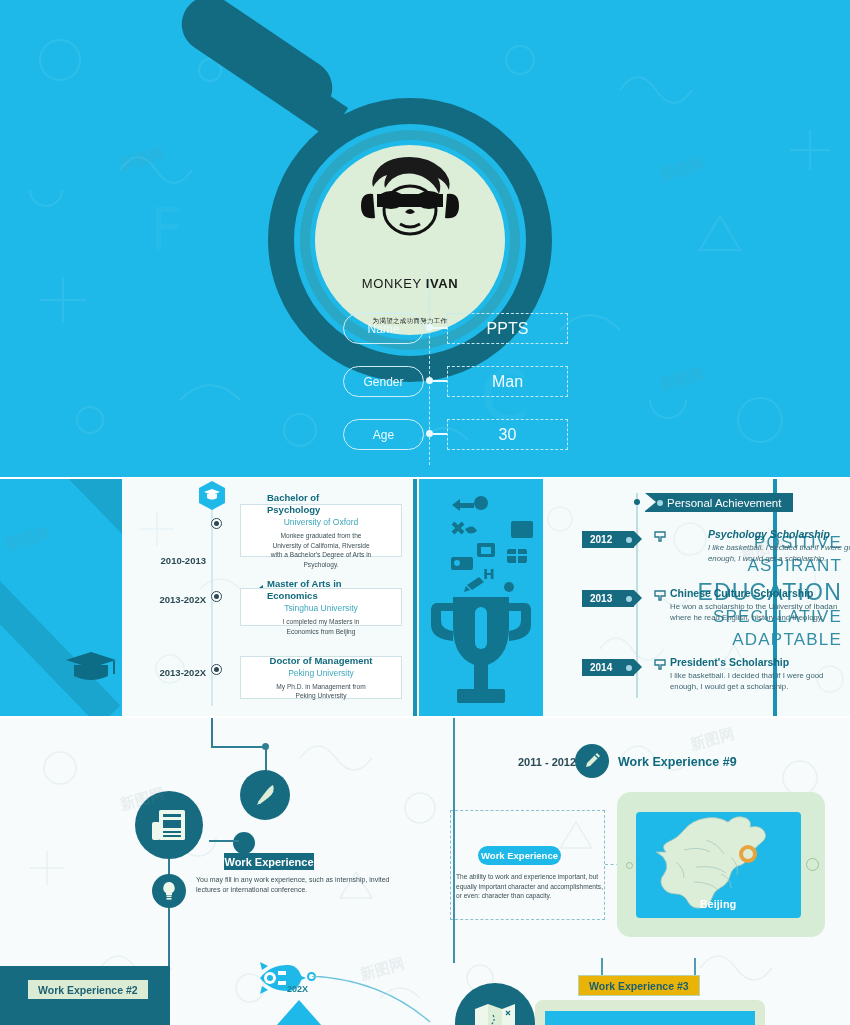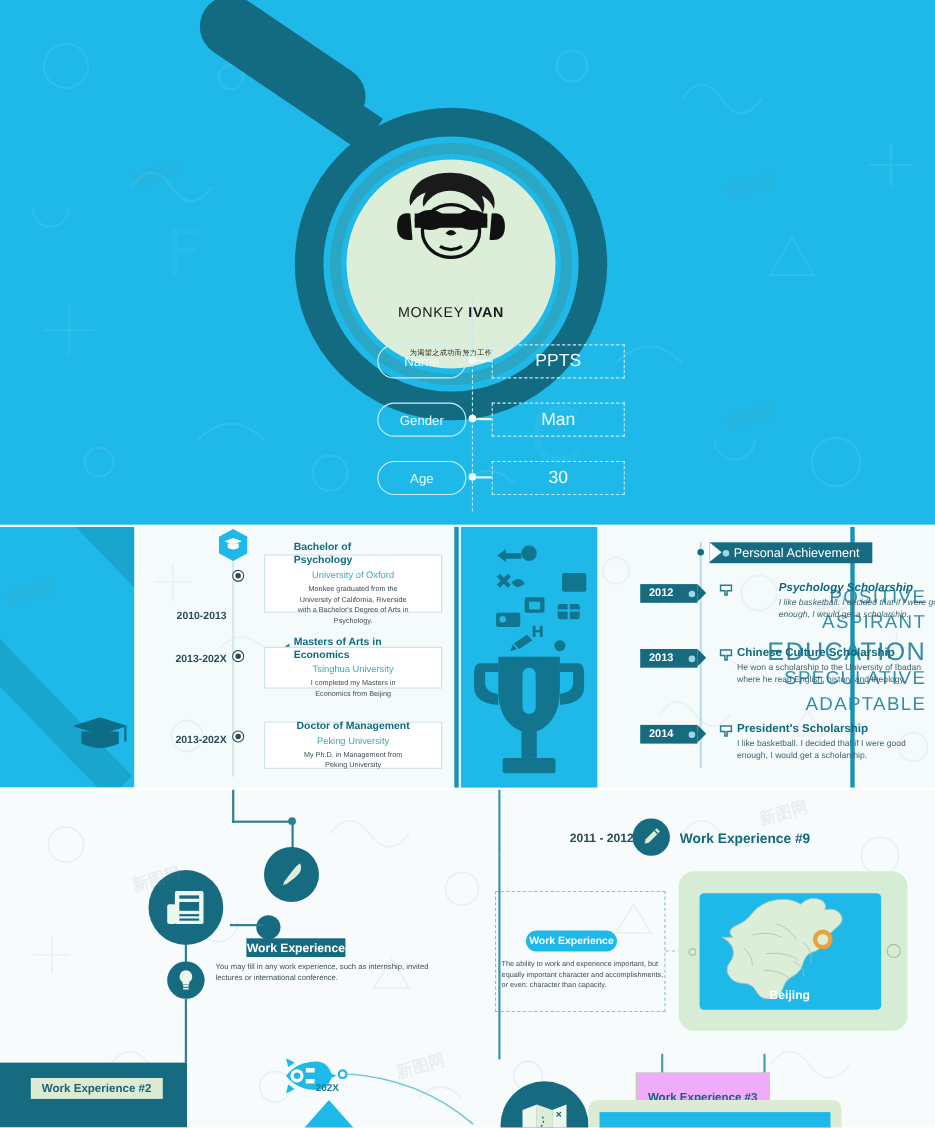--- a/index.html
+++ b/index.html
@@ -94,22 +94,22 @@
   .tscreen{position:absolute;background:#1eb9e8;border-radius:4px;overflow:hidden;}
   .tbtn{position:absolute;border:1.4px solid #9ec29c;border-radius:50%;}
 
   .we2{position:absolute;left:0;top:966px;width:170px;height:59px;background:#176b80;}
   .we2tag{position:absolute;left:28px;top:980px;height:19px;background:#dcecd4;color:#1b5f72;font-size:10.5px;
           font-weight:700;display:flex;align-items:center;padding:0 10px;}
   .rocket{position:absolute;left:248px;top:962px;width:58px;height:32px;}
   .yr202x{position:absolute;left:287px;top:984px;color:#1c7f96;font-size:9px;font-weight:700;}
   .tri{position:absolute;left:276px;top:1000px;width:0;height:0;border-left:23px solid transparent;
        border-right:23px solid transparent;border-bottom:26px solid #1eb9e8;}
-  .we3tag{position:absolute;left:578px;top:975px;height:19px;background:#f0abfc;color:#1b5f72;font-size:10.5px;
-          font-weight:700;display:flex;align-items:center;padding:12px 10px;border:1px solid #b8d4ae;}
+  .we3tag{position:absolute;left:578px;top:975px;height:19px;background:#eab308;color:#1b5f72;font-size:10.5px;
+          font-weight:700;display:flex;align-items:center;padding:0 10px;border:1px solid #b8d4ae;}
   .we3c{position:absolute;left:455px;top:983px;width:80px;height:80px;border-radius:50%;background:#176b80;}
   .we3card{position:absolute;left:535px;top:1000px;width:230px;height:40px;background:#dcecd4;border-radius:8px;}
   .we3scr{position:absolute;left:545px;top:1011px;width:210px;height:30px;background:#1eb9e8;}
   .stub{position:absolute;width:1.6px;background:#4a9fb5;}
 
   .wm{position:absolute;color:rgba(120,150,160,.12);font-size:15px;font-weight:700;
       font-family:"DejaVu Sans",sans-serif;pointer-events:none;}
 </style>
 </head>
 <body>
@@ -243,21 +243,21 @@
     <div class="u">University of Oxford</div>
     <div class="d">Monkee graduated from the University of California, Riverside with a Bachelor's Degree of Arts in Psychology.</div>
   </div>
 
   <div class="yr" style="left:150px;top:594px;width:56px;">2013-202X</div>
   <div class="tgt" style="left:211px;top:591px;">
       <i></i>
     </div>
   <div class="arrowL" style="left:241px;top:585px;"></div>
   <div class="ecard" style="left:240px;top:588px;width:162px;height:38px;">
-    <div class="t">Masters of Arts in Economics</div>
+    <div class="t">Master of Arts in Economics</div>
     <div class="u">Tsinghua University</div>
     <div class="d">I completed my Masters in Economics from Beijing</div>
   </div>
 
   <div class="yr" style="left:150px;top:667px;width:56px;">2013-202X</div>
   <div class="tgt" style="left:211px;top:664px;">
       <i></i>
     </div>
   <div class="arrowL" style="left:241px;top:658px;"></div>
   <div class="ecard" style="left:240px;top:656px;width:162px;height:43px;">

